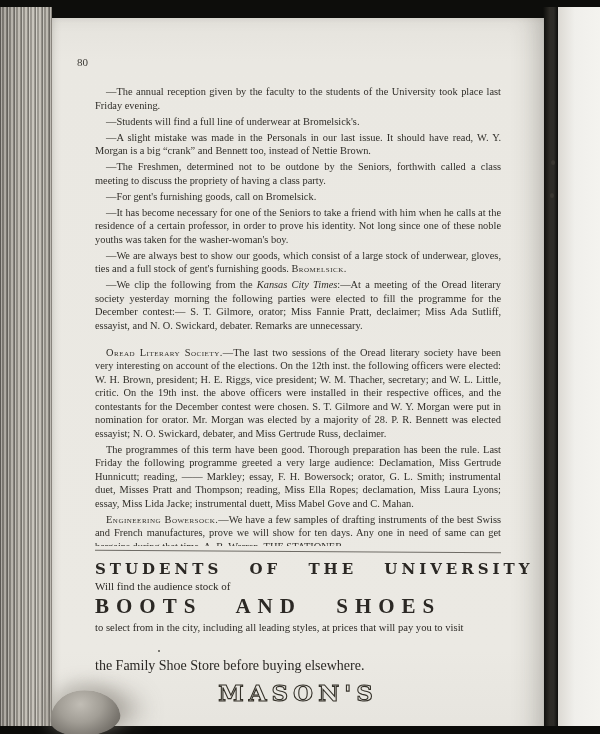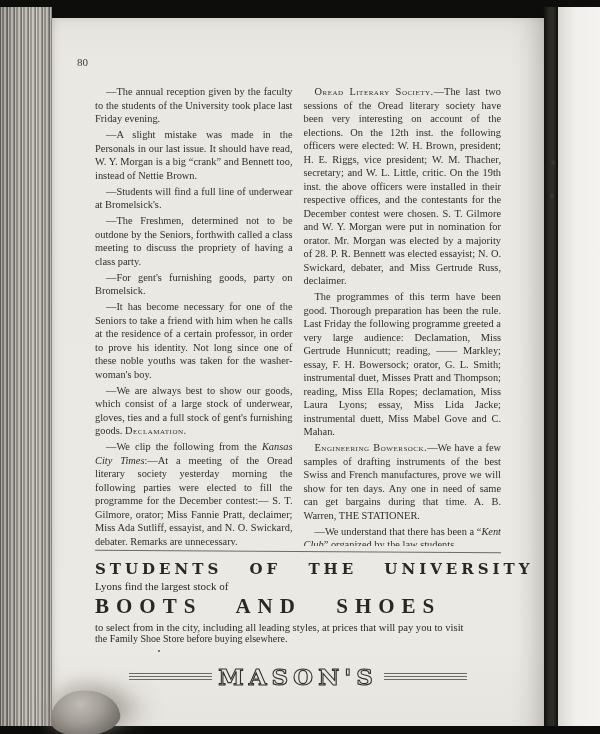--- a/index.html
+++ b/index.html
@@ -29,21 +29,21 @@
   }
 
   .page-header{position:relative;height:17px;}
   .page-number{position:absolute;left:-18px;top:2px;font-size:11px;color:#3c3a35;}
   .page-title{
     text-align:center;font-style:italic;font-weight:bold;font-size:12.5px;
     letter-spacing:1.6px;word-spacing:6px;color:#3b3834;
     font-family:"DejaVu Serif", serif;
   }
 
-  .columns{display:flex;gap:11px;margin-top:14px;height:461px;overflow:hidden;}
+  .columns{display:flex;gap:11px;margin-top:14px;height:461px;overflow:hidden;flex-direction:column;}
   .column{flex:1;min-width:0;}
   .para{
     margin:0 0 2.5px;text-indent:11px;text-align:justify;
     font-size:10.4px;line-height:13.5px;color:#302e29;
   }
   .seg-plain{}
   .seg-italic{font-style:italic;}
   .seg-smallcaps{font-variant:small-caps;letter-spacing:0.5px;}
 
   .rule-divider{height:1px;background:#6e6b65;margin-top:5px;transform:rotate(0.35deg);}
@@ -52,22 +52,22 @@
   .ad-students{
     font-family:"DejaVu Serif", serif;font-weight:bold;font-size:15px;
     letter-spacing:4px;word-spacing:18px;white-space:nowrap;
   }
   .ad-sub{font-size:11px;margin-top:2px;}
   .ad-boots{
     font-family:Liberation Serif, serif;font-weight:bold;font-size:21px;
     letter-spacing:7px;word-spacing:22px;margin-top:2px;white-space:nowrap;
   }
   .ad-line4{font-size:10.6px;margin-top:3px;white-space:nowrap;font-family:Liberation Serif, serif;}
-  .ad-line5{font-size:10px;}
-  .masons-row{display:flex;align-items:center;margin-top:19px;padding:0 34px;}
+  .ad-line5{font-size:14px;margin-top:25px;}
+  .masons-row{display:flex;align-items:center;margin-top:5px;padding:0 34px;flex-direction:column;}
   .masons-rule{
     flex:1;height:7px;opacity:.85;
     background:repeating-linear-gradient(to bottom,#57544e 0 1px,transparent 1px 3px);
   }
   .masons-text{
     font-family:"DejaVu Serif", serif;font-weight:bold;font-size:23px;
     letter-spacing:5px;padding:0 6px;color:transparent;-webkit-text-stroke:1.1px #343129;
   }
   @supports not (-webkit-text-stroke:1px black){.masons-text{color:#343129;}}
 
@@ -103,41 +103,41 @@
   <div class="page-edges"></div>
 
   <div class="page">
     <div class="page-header">
       <span class="page-number">80</span>
     </div>
 
     <div class="columns">
       <div class="column">
           <p class="para"><span class="seg-plain">—The annual reception given by the faculty to the students of the University took place last Friday evening.</span></p>
+          <p class="para"><span class="seg-plain">—Students will find a full line of underwear at Bromelsick's.</span></p>
           <p class="para"><span class="seg-plain">—A slight mistake was made in the Personals in our last issue.  It should have read, W. Y. Morgan is a big “crank” and Bennett too, instead of Nettie Brown.</span></p>
-          <p class="para"><span class="seg-plain">—Students will find a full line of underwear at Bromelsick's.</span></p>
           <p class="para"><span class="seg-plain">—The Freshmen, determined not to be outdone by the Seniors, forthwith called a class meeting to discuss the propriety of having a class party.</span></p>
-          <p class="para"><span class="seg-plain">—For gent's furnishing goods, party on Bromelsick.</span></p>
+          <p class="para"><span class="seg-plain">—For gent's furnishing goods, call on Bromelsick.</span></p>
           <p class="para"><span class="seg-plain">—It has become necessary for one of the Seniors to take a friend with him when he calls at the residence of a certain professor, in order to prove his identity.  Not long since one of these noble youths was taken for the washer-woman's boy.</span></p>
-          <p class="para"><span class="seg-plain">—We are always best to show our goods, which consist of a large stock of underwear, gloves, ties and a full stock of gent's furnishing goods.  </span><span class="seg-smallcaps">Declamation.</span></p>
+          <p class="para"><span class="seg-plain">—We are always best to show our goods, which consist of a large stock of underwear, gloves, ties and a full stock of gent's furnishing goods.  </span><span class="seg-smallcaps">Bromelsick.</span></p>
           <p class="para"><span class="seg-plain">—We clip the following from the </span><span class="seg-italic">Kansas City Times</span><span class="seg-plain">:—At a meeting of the Oread literary society yesterday morning the following parties were elected to fill the programme for the December contest:— S. T. Gilmore, orator; Miss Fannie Pratt, declaimer; Miss Ada Sutliff, essayist, and N. O. Swickard, debater.  Remarks are unnecessary.</span></p>
         </div>
       <div class="column">
           <p class="para"><span class="seg-smallcaps">Oread Literary Society.</span><span class="seg-plain">—The last two sessions of the Oread literary society have been very interesting on account of the elections.  On the 12th inst. the following officers were elected:  W. H. Brown, president; H. E. Riggs, vice president; W. M. Thacher, secretary; and W. L. Little, critic.  On the 19th inst. the above officers were installed in their respective offices, and the contestants for the December contest were chosen.  S. T. Gilmore and W. Y. Morgan were put in nomination for orator.  Mr. Morgan was elected by a majority of 28.  P. R. Bennett was elected essayist; N. O. Swickard, debater, and Miss Gertrude Russ, declaimer.</span></p>
           <p class="para"><span class="seg-plain">The programmes of this term have been good.  Thorough preparation has been the rule.  Last Friday the following programme greeted a very large audience:  Declamation, Miss Gertrude Hunnicutt; reading, —— Markley; essay, F. H. Bowersock; orator, G. L. Smith; instrumental duet, Misses Pratt and Thompson; reading, Miss Ella Ropes; declamation, Miss Laura Lyons; essay, Miss Lida Jacke; instrumental duett, Miss Mabel Gove and C. Mahan.</span></p>
           <p class="para"><span class="seg-smallcaps">Engineering Bowersock.</span><span class="seg-plain">—We have a few samples of drafting instruments of the best Swiss and French manufactures, prove we will show for ten days.  Any one in need of same can get bargains during that time.  A. B. Warren, THE STATIONER.</span></p>
           <p class="para"><span class="seg-plain">—We understand that there has been a “</span><span class="seg-italic">Kent Club</span><span class="seg-plain">” organized by the law students.</span></p>
         </div>
     </div>
 
     <div class="rule-divider"></div>
 
     <div class="ad">
       <div class="ad-students">STUDENTS OF THE UNIVERSITY</div>
-      <div class="ad-sub">Lyons find the largest stock of</div>
+      <div class="ad-sub">Will find the audience stock of</div>
       <div class="ad-boots">BOOTS AND SHOES</div>
       <div class="ad-line4">to select from in the city, including all leading styles, at prices that will pay you to visit</div>
       <div class="ad-line5">the Family Shoe Store before buying elsewhere.</div>
       <div class="masons-row">
         <div class="masons-rule"></div>
         <div class="masons-text">MASON'S</div>
         <div class="masons-rule"></div>
       </div>
     </div>
   </div>

